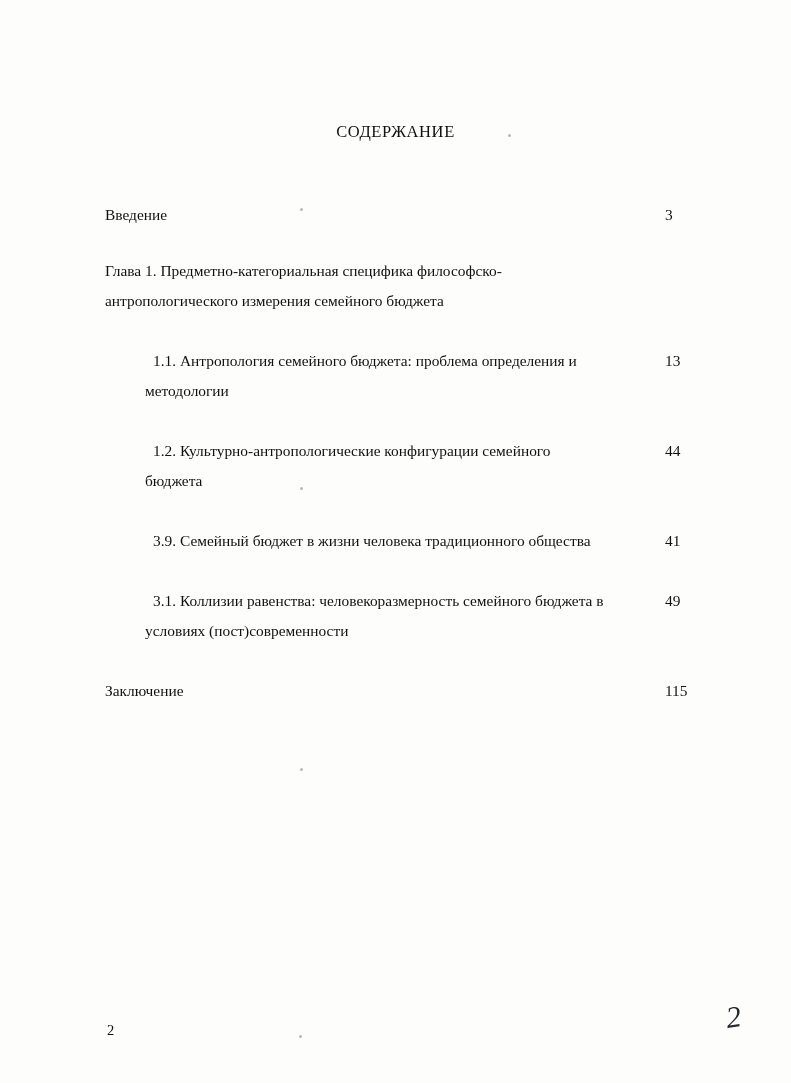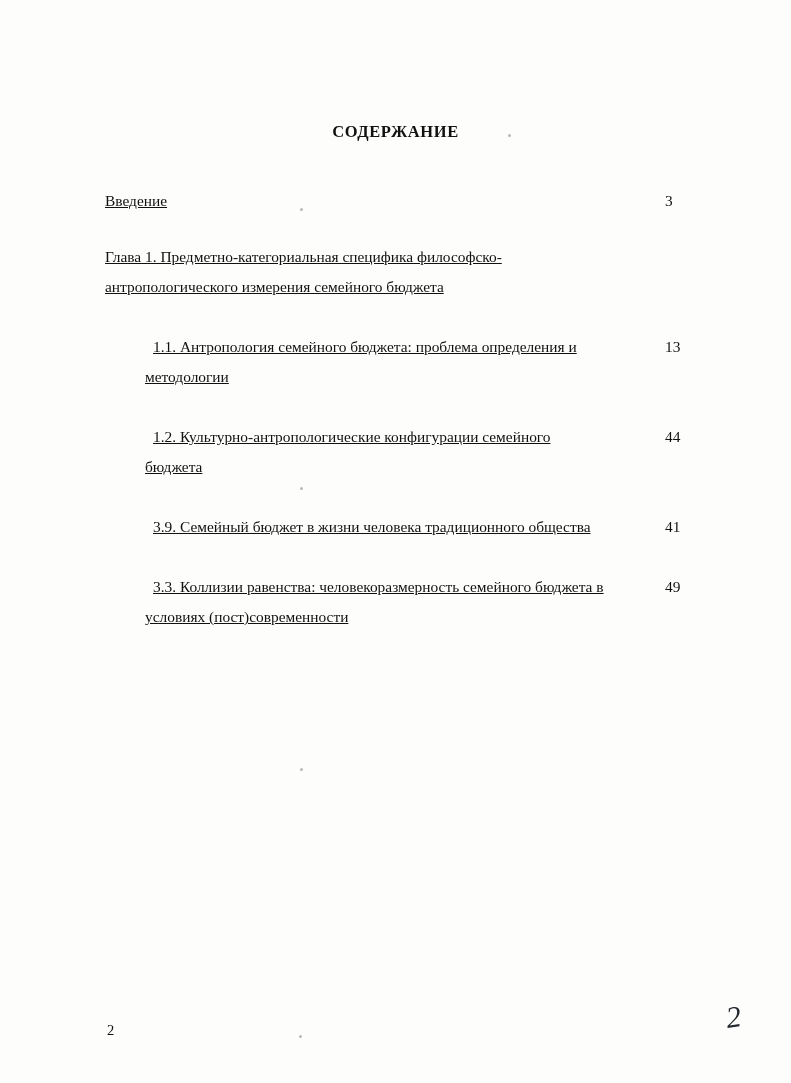--- a/index.html
+++ b/index.html
@@ -19,30 +19,29 @@
     position: absolute;
     inset: 0;
     background: #fdfdfc;
   }
   .title {
     position: absolute;
     top: 122px;
     left: 0;
     width: 791px;
     text-align: center;
-    font-weight: bold;
+    font-weight: normal;
     font-size: 16.5px;
     letter-spacing: 0.6px;
   }
   .toc {
     position: absolute;
-    top: 186px;
+    top: 200px;
     left: 105px;
     width: 600px;
-    text-decoration: underline;
   }
   .entry {
     position: relative;
     margin-bottom: 26px;
   }
   .entry-text {
     display: block;
     width: 548px;
     font-size: 15.4px;
     line-height: 30px;
@@ -128,25 +127,29 @@
       <span class="entry-page">44</span>
     </div>
 
 
     <div class="entry indent gap-lg">
       <span class="entry-text">3.9. Семейный бюджет в жизни человека традиционного общества</span>
       <span class="entry-page">41</span>
     </div>
 
     <div class="entry indent gap-lg">
-      <span class="entry-text">3.3. Коллизии равенства: человекоразмерность семейного бюджета в
+      <span class="entry-text">3.1. Коллизии равенства: человекоразмерность семейного бюджета в
 условиях (пост)современности</span>
       <span class="entry-page">49</span>
     </div>
 
+    <div class="entry gap-lg">
+      <span class="entry-text">Заключение</span>
+      <span class="entry-page">115</span>
+    </div>
 
 
   </div>
 
   <div class="folio">2</div>
   <div class="hand-mark">2</div>
 
   <div class="speck s1"></div>
   <div class="speck s2"></div>
   <div class="speck s3"></div>

